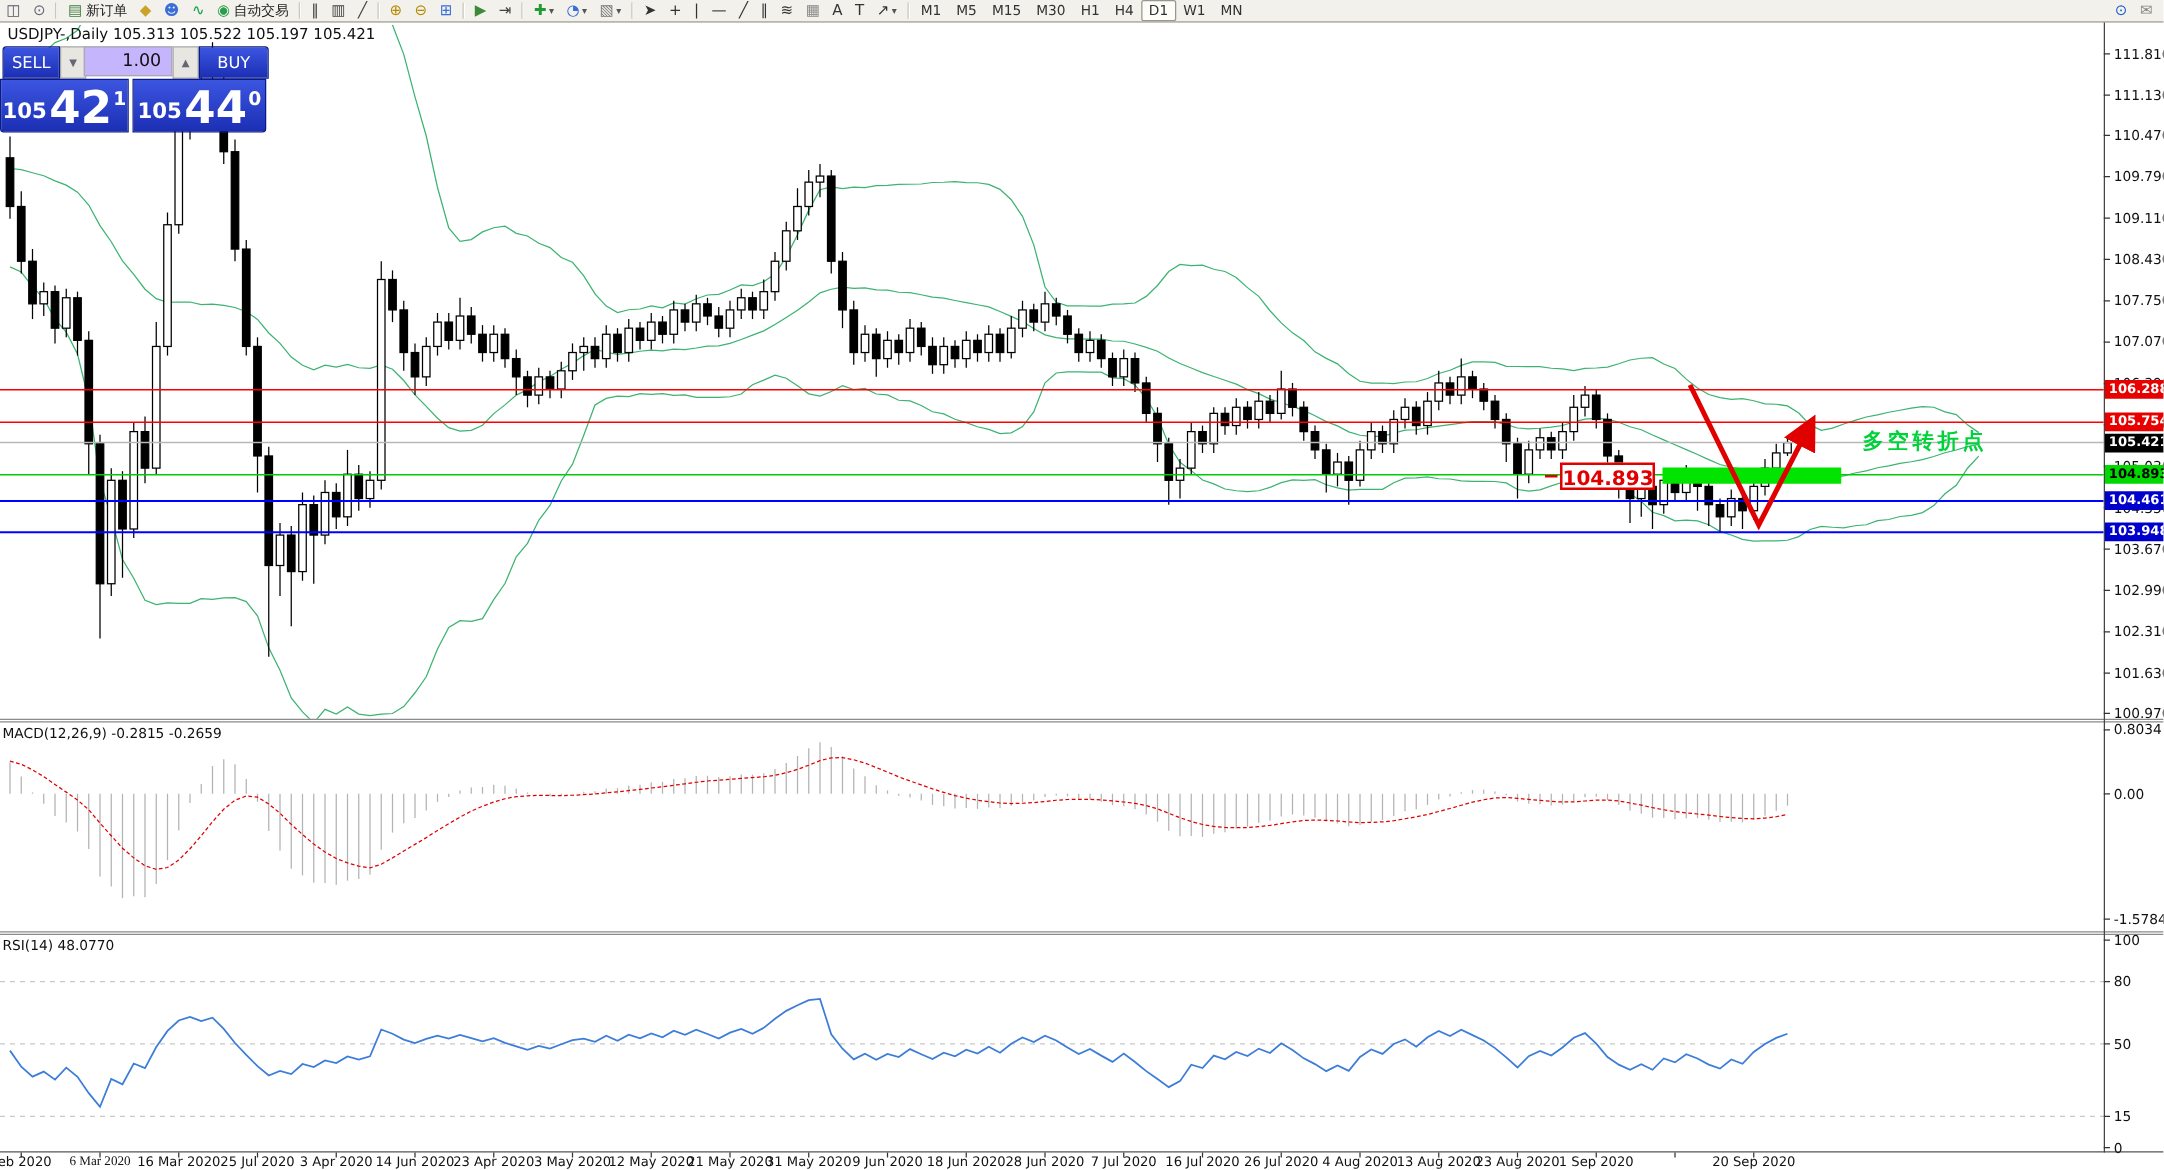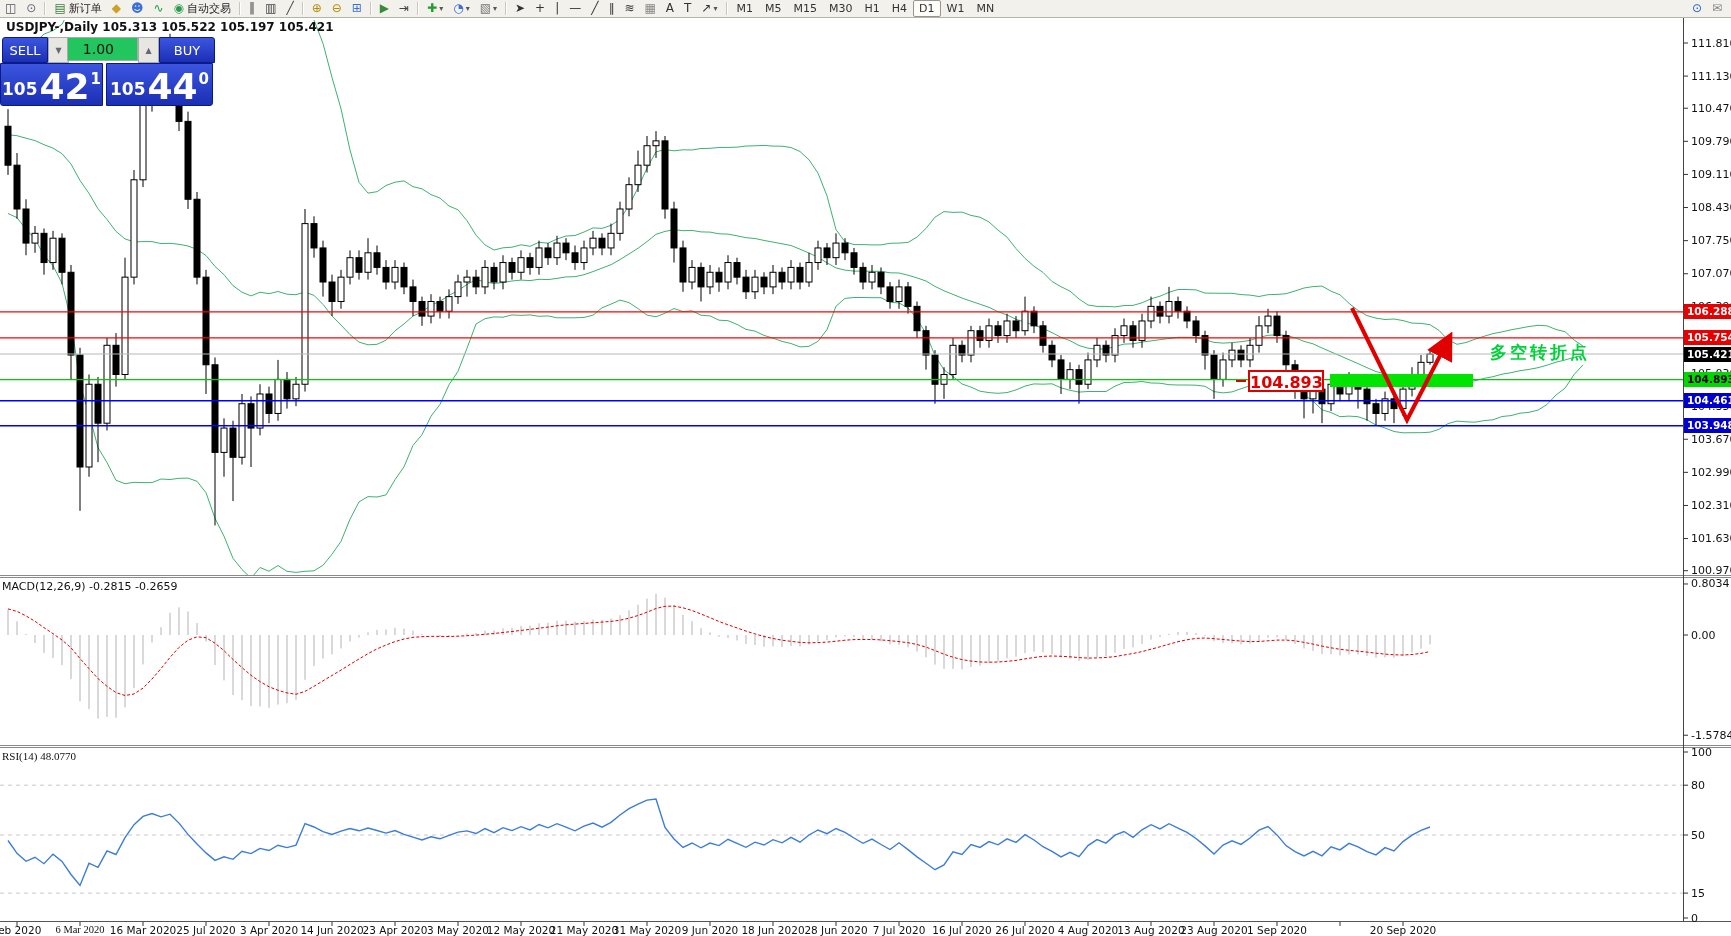--- a/index.html
+++ b/index.html
@@ -10,39 +10,39 @@
   .tbtn{display:flex;align-items:center;height:15px;padding:0 3px;margin:0 1px;cursor:default;
     border:1px solid transparent;border-radius:2px;white-space:nowrap;}
   .tbtn .g{font-size:12px;line-height:13px;}
   .tbtn .lbl{margin-left:3px;font-size:11px;color:#222;}
   .tbtn .dd{font-size:8px;color:#555;margin-left:2px;}
   .tsep{width:1px;height:13px;background:#c9c6bd;border-right:1px solid #fff;margin:0 3px;}
   .tf{padding:0 5px;height:15px;display:flex;align-items:center;font-size:11px;color:#333;border:1px solid transparent;}
   .tf.active{background:#fdfdf9;border:1px solid #9a968c;border-radius:2px;}
   #tb-right{margin-left:auto;display:flex;align-items:center;margin-right:4px;}
   
-  #title{position:absolute;left:6px;top:20px;font-size:12px;font-weight:bold;color:#111;}
+  #title{position:absolute;left:6px;top:20px;font-size:12px;font-weight:normal;color:#111;}
   #overlays div{position:absolute;}
   .ticklabel{font-size:11px;color:#111;width:46px;}
   .chip{width:47px;height:15px;font-size:10.5px;font-weight:bold;text-align:left;
     padding-left:3px;line-height:15px;box-sizing:border-box;}
   .datelabel{font-size:10.5px;color:#111;transform:translateX(-50%);white-space:nowrap;}
   .indlabel{font-size:11px;color:#111;}
   
   #widget{position:absolute;left:0;top:36px;width:214px;height:70px;}
   .blue{background:linear-gradient(#3c55e0,#1b2fb4);color:#fff;border:1px solid #0a1a86;}
   #sell-btn{position:absolute;left:2px;top:1px;width:44px;height:24px;border-radius:3px 0 0 0;
     font-size:13px;display:flex;align-items:center;justify-content:center;}
   #buy-btn{position:absolute;left:159px;top:1px;width:54px;height:24px;border-radius:0 3px 0 0;
     font-size:13px;display:flex;align-items:center;justify-content:center;}
   .spin{position:absolute;top:1px;width:19px;height:24px;background:#e8e6e0;border:1px solid #aaa;
     display:flex;align-items:center;justify-content:center;font-size:8px;color:#667;}
   #vol-down{left:48px;} #vol-up{left:138px;}
-  #vol-field{position:absolute;left:67px;top:1px;width:71px;height:24px;background:#22c55e;border:1px solid #aaa;
-    box-sizing:border-box;font-size:14px;text-align:right;padding-right:23px;line-height:22px;color:#111;}
+  #vol-field{position:absolute;left:67px;top:1px;width:71px;height:24px;background:#c4b5fd;border:1px solid #aaa;
+    box-sizing:border-box;font-size:14px;text-align:right;padding-right:8px;line-height:22px;color:#111;}
   .pricepanel{position:absolute;top:27px;height:43px;color:#fff;display:flex;align-items:flex-end;
     justify-content:center;padding-bottom:3px;box-sizing:border-box;}
   #sell-panel{left:0;width:103px;border-radius:0 0 0 3px;}
   #buy-panel{left:106px;width:107px;border-radius:0 0 3px 0;}
   .pp-small{font-size:17px;font-weight:bold;margin:0 2px 3px 0;}
   .pp-big{font-size:36px;font-weight:bold;line-height:30px;}
   .pp-sup{font-size:15px;font-weight:bold;margin:0 0 14px 1px;}
   
   #lvl-box{position:absolute;left:1248px;top:370px;width:76px;height:22px;border:2px solid #e00000;
     background:#fff;color:#e00000;font-size:16px;font-weight:bold;text-align:center;line-height:21px;box-sizing:border-box;}
@@ -768,21 +768,21 @@
       <div class="chip" style="left: 1684px; top: 418.222px; background: rgb(0, 0, 204); color: rgb(255, 255, 255);">103.948</div>
       <div class="ticklabel" style="left: 1691px; top: 577.484px;">0.8034</div>
       <div class="ticklabel" style="left: 1691px; top: 628.5px;">0.00</div>
       <div class="ticklabel" style="left: 1691px; top: 728.728px;">-1.5784</div>
       <div class="ticklabel" style="left: 1691px; top: 745.5px;">100</div>
       <div class="ticklabel" style="left: 1691px; top: 778.7px;">80</div>
       <div class="ticklabel" style="left: 1691px; top: 828.5px;">50</div>
       <div class="ticklabel" style="left: 1691px; top: 886.6px;">15</div>
       <div class="ticklabel" style="left: 1691px; top: 911.5px;">0</div>
       <div class="indlabel" style="left: 2px; top: 580px;">MACD(12,26,9) -0.2815 -0.2659</div>
-      <div class="indlabel" style="left: 2px; top: 750px; font-family: Liberation Serif, serif;">RSI(14) 48.0770</div>
+      <div class="indlabel" style="left: 2px; top: 750px;">RSI(14) 48.0770</div>
       <div class="datelabel" style="left: 17px; top: 924px;">Feb 2020</div>
       <div class="datelabel" style="left: 80px; top: 924px; font-family: Liberation Serif, serif;">6 Mar 2020</div>
       <div class="datelabel" style="left: 143px; top: 924px;">16 Mar 2020</div>
       <div class="datelabel" style="left: 206px; top: 924px;">25 Jul 2020</div>
       <div class="datelabel" style="left: 269px; top: 924px;">3 Apr 2020</div>
       <div class="datelabel" style="left: 332px; top: 924px;">14 Jun 2020</div>
       <div class="datelabel" style="left: 395px; top: 924px;">23 Apr 2020</div>
       <div class="datelabel" style="left: 458px; top: 924px;">3 May 2020</div>
       <div class="datelabel" style="left: 521px; top: 924px;">12 May 2020</div>
       <div class="datelabel" style="left: 584px; top: 924px;">21 May 2020</div>

